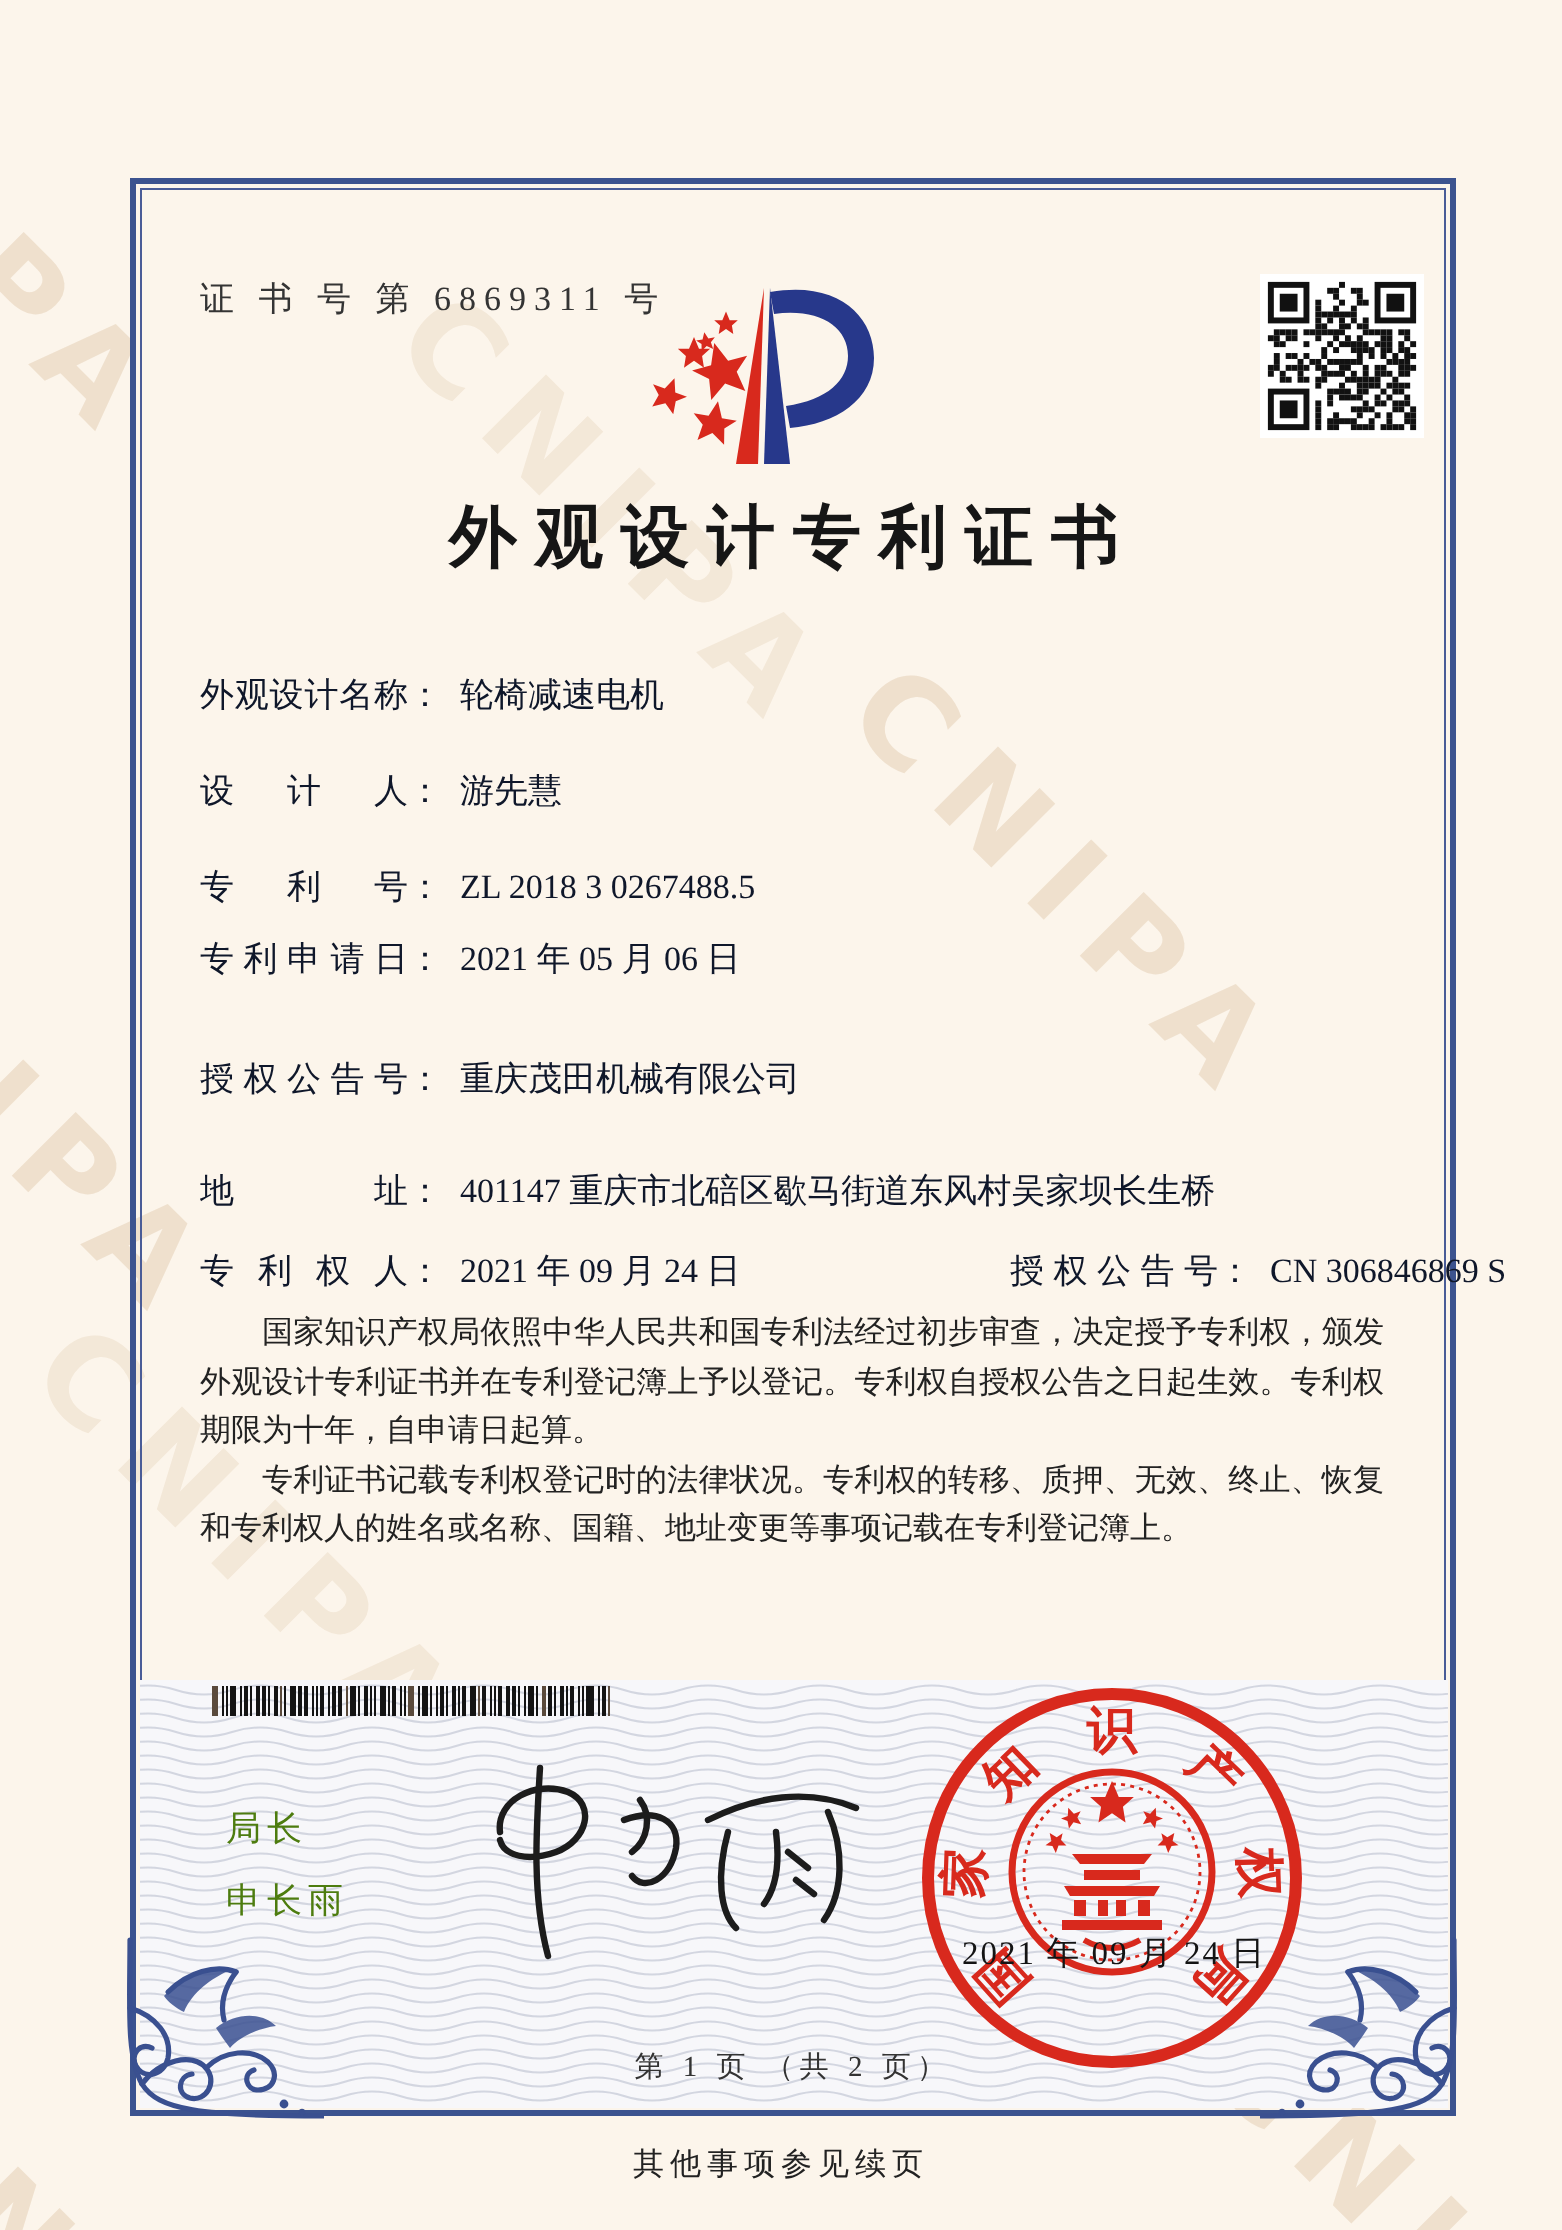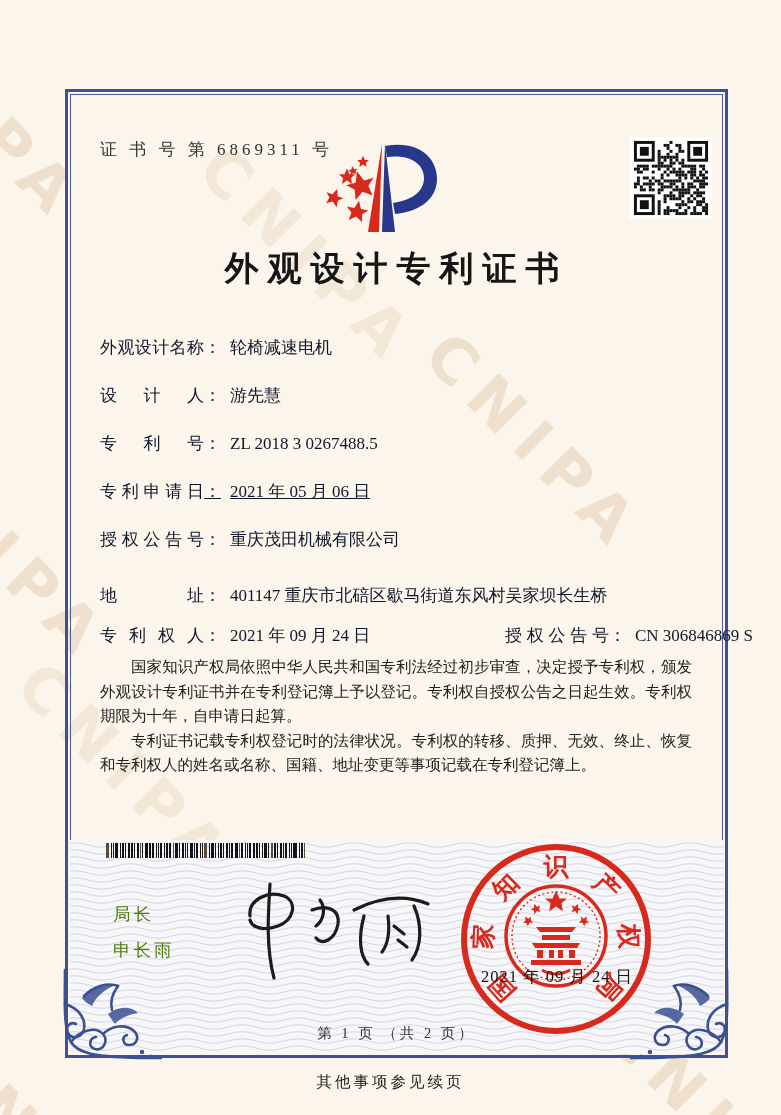--- a/index.html
+++ b/index.html
@@ -435,21 +435,21 @@
 
 <div class="field" style="top:336px;">
   <span class="flabel">外观设计名称</span><span>：</span><span class="fvalue">轮椅减速电机</span>
 </div>
 <div class="field" style="top:384px;">
   <span class="flabel">设计人</span><span>：</span><span class="fvalue">游先慧</span>
 </div>
 <div class="field" style="top:432px;">
   <span class="flabel">专利号</span><span>：</span><span class="fvalue">ZL 2018 3 0267488.5</span>
 </div>
-<div class="field" style="top:480px;text-decoration:underline;">
+<div class="field" style="top:468px;">
   <span class="flabel">专利申请日</span><span>：</span><span class="fvalue">2021 年 05 月 06 日</span>
 </div>
 <div class="field" style="top:528px;">
   <span class="flabel">授权公告号</span><span>：</span><span class="fvalue">重庆茂田机械有限公司</span>
 </div>
 <div class="field" style="top:584px;">
   <span class="flabel">地址</span><span>：</span><span class="fvalue">401147 重庆市北碚区歇马街道东风村吴家坝长生桥</span>
 </div>
 <div class="field" style="top:624px;">
   <span>

